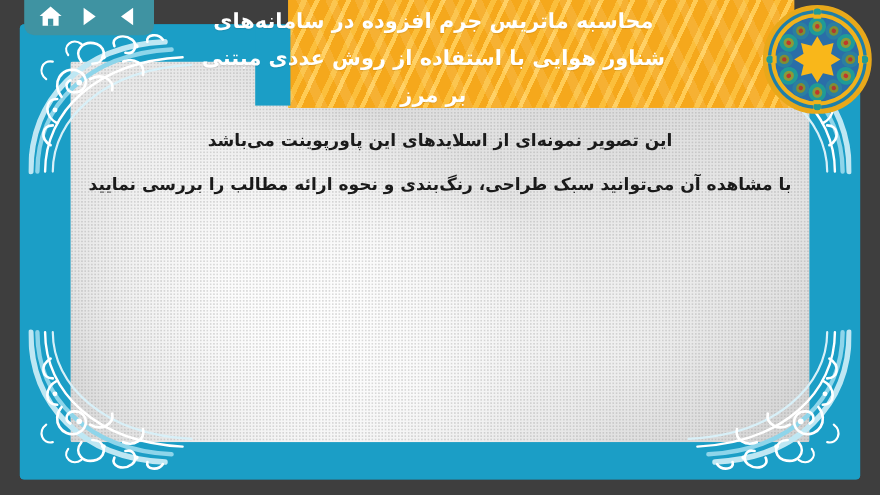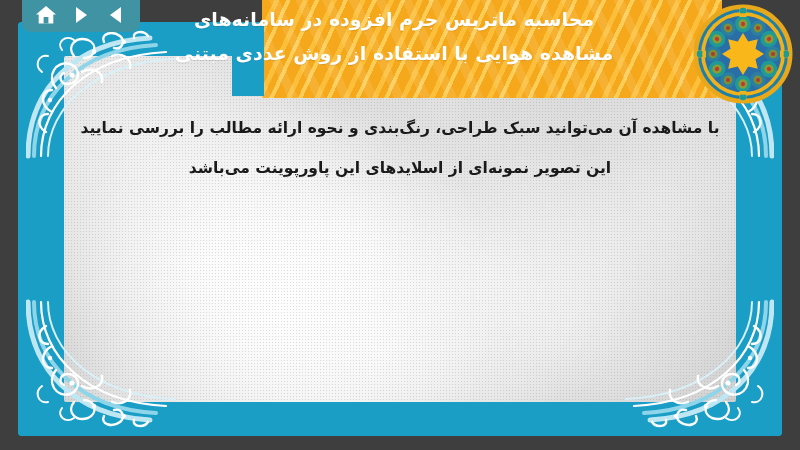--- a/index.html
+++ b/index.html
@@ -330,21 +330,22 @@
       </g>
     </svg>
 
   </div>
 
   <div class="title-band"></div>
   <div class="title-accent"></div>
 
   <div class="title-text">
     <div class="title-line">محاسبه ماتریس جرم افزوده در سامانه‌های</div>
-    <div class="title-line">مشاهده هوایی با استفاده از روش عددی مبتنی</div>
+    <div class="title-line">شناور هوایی با استفاده از روش عددی مبتنی</div>
+    <div class="title-line">بر مرز</div>
   </div>
 
   <svg class="medallion" viewBox="0 0 104 104">
     <defs>
       <clipPath id="medClip">
           <circle cx="52" cy="52" r="48"></circle>
         </clipPath>
     </defs>
     <circle cx="52" cy="52" r="48" fill="#e8a81a"></circle>
     <circle cx="52" cy="52" r="45" fill="#1f7fa8"></circle>
@@ -456,17 +457,17 @@
       <circle cx="52" cy="95" r="3.4" fill="#1f9b96"></circle>
       <circle cx="9" cy="52" r="3.4" fill="#1f9b96"></circle>
       <circle cx="95" cy="52" r="3.4" fill="#1f9b96"></circle>
     </g>
 
     <circle cx="52" cy="52" r="48" fill="none" stroke="#e8a81a" stroke-width="3"></circle>
     <circle cx="52" cy="52" r="39.5" fill="none" stroke="#f0b21c" stroke-width="2.5"></circle>
   </svg>
 
   <div class="body-block">
+    <div class="body-line">این تصویر نمونه‌ای از اسلایدهای این پاورپوینت می‌باشد</div>
     <div class="body-line">با مشاهده آن می‌توانید سبک طراحی، رنگ‌بندی و نحوه ارائه مطالب را بررسی نمایید</div>
-    <div class="body-line">این تصویر نمونه‌ای از اسلایدهای این پاورپوینت می‌باشد</div>
   </div>
 
 </div>
 
 </body></html>

